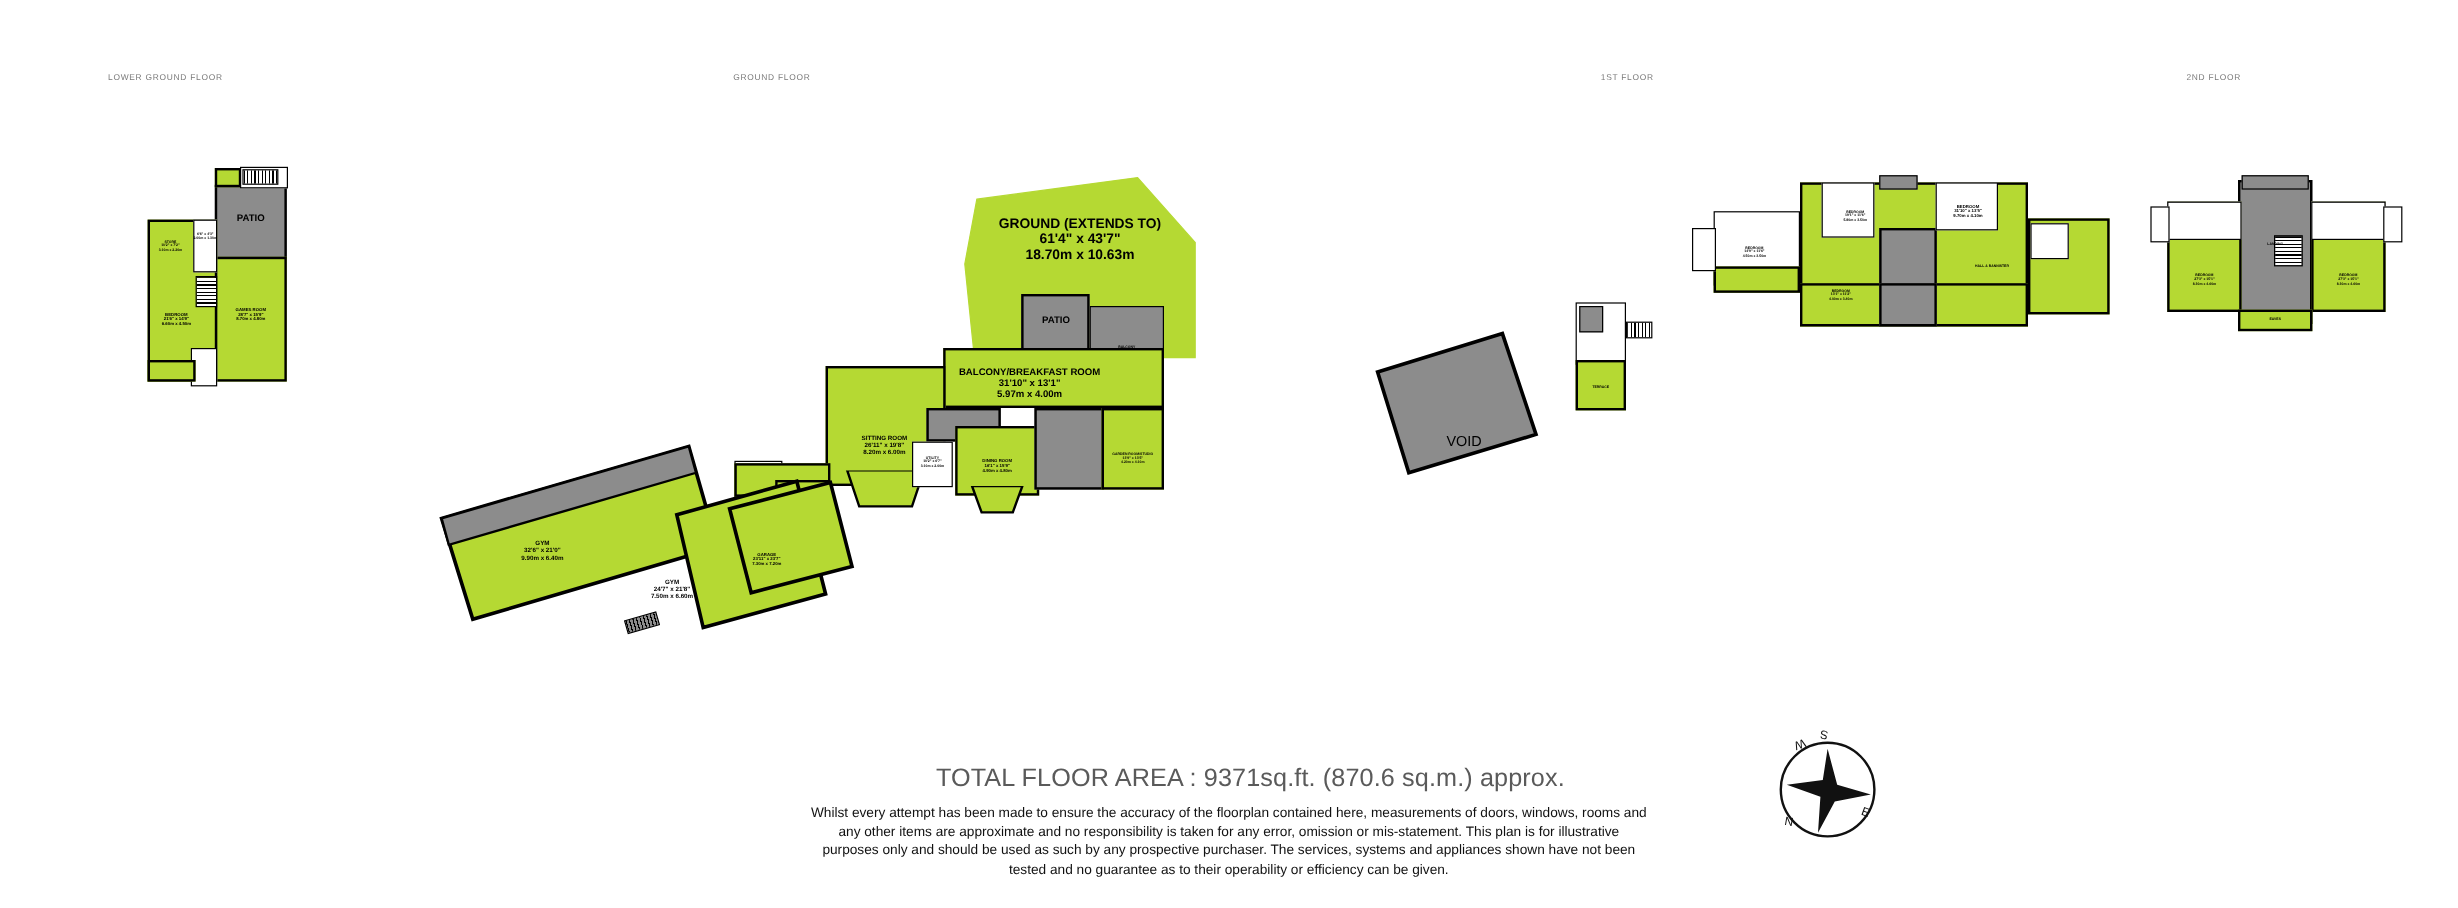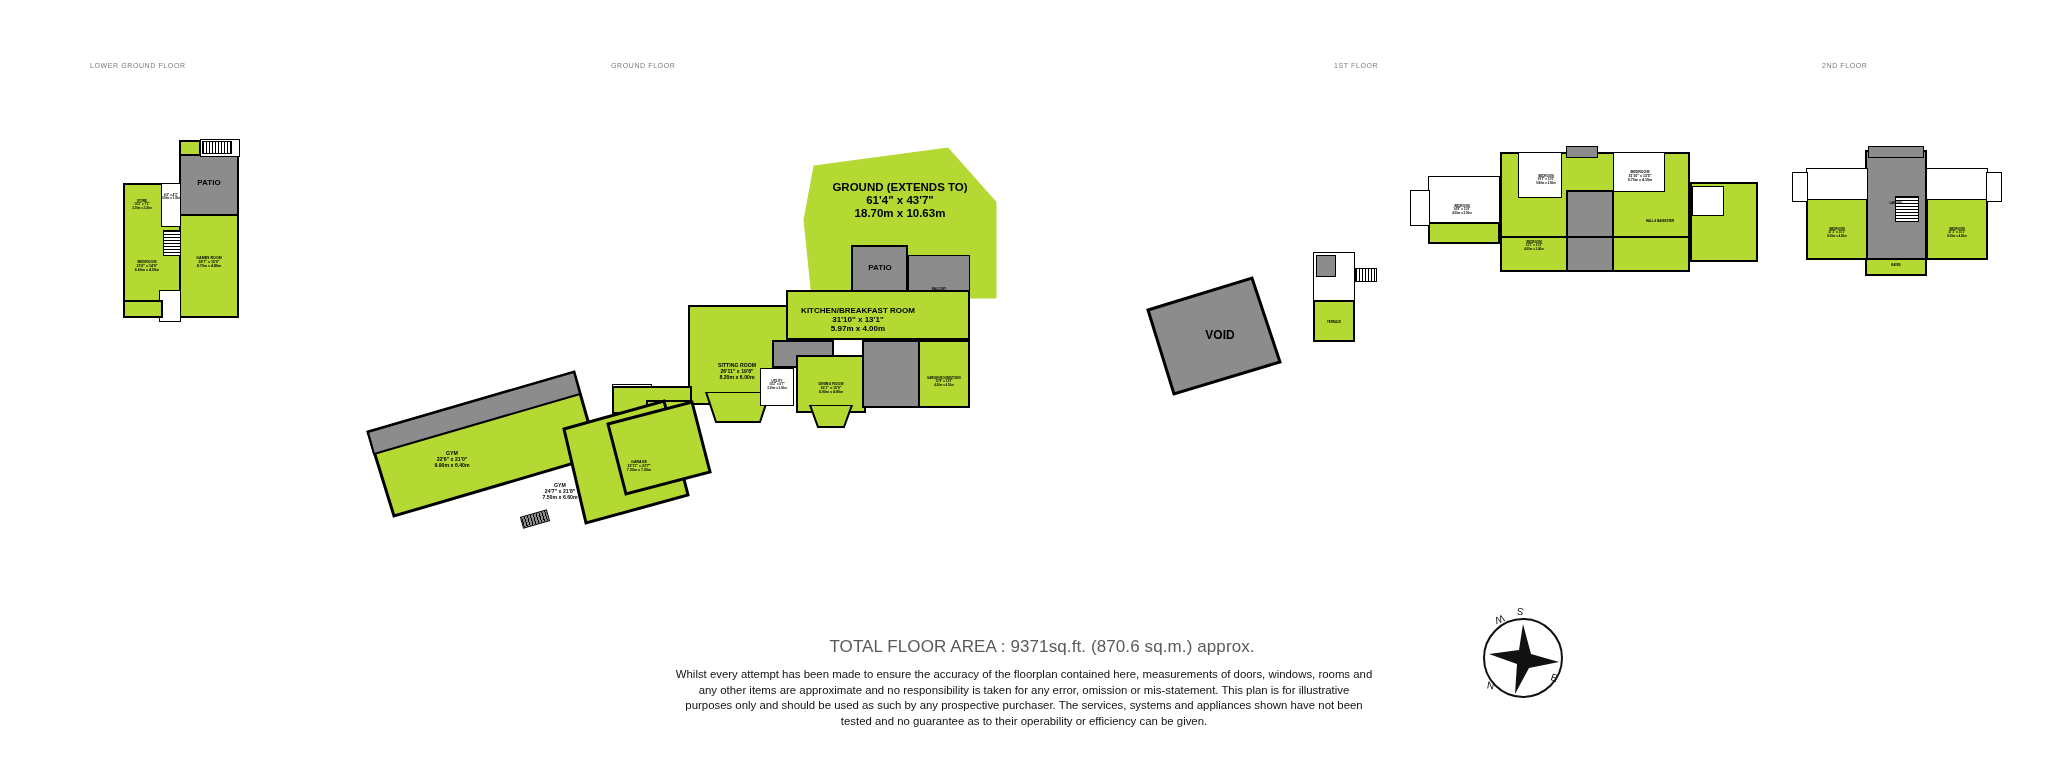--- a/index.html
+++ b/index.html
@@ -46,21 +46,21 @@
   }
   .lbl .nm{display:block;}
   .lbl .d1{display:block;}
   .lbl .d2{display:block;}
 
   .lbl.xl{font-size:11.5px;}
   .lbl.md{font-size:8px;}
   .lbl.sm{font-size:5.2px;}
   .lbl.xs{font-size:3.6px;}
   .lbl.xxs{font-size:2.9px;}
-  .lbl.void{font-size:12px;font-weight:bold;}
+  .lbl.void{font-size:12px;font-weight:normal;margin-top:32px;}
 
   
   .stairs{
     position:absolute;
     background:
       repeating-linear-gradient(to right,#000 0 1px,#ffffff 1px 3px);
     border:1px solid #000;
     box-sizing:border-box;
   }
   .stairs.v{
@@ -72,21 +72,21 @@
     background:
       repeating-linear-gradient(to right,#000 0 1px,#8c8c8c 1px 3px);
     border:1px solid #000;box-sizing:border-box;
   }
 
   
   .footer{
     position:absolute;left:0;right:0;text-align:center;
   }
   .total-area{
-    font-size:17px;color:#5a5a5a;font-family:"Liberation Sans", sans-serif;
+    font-size:21px;color:#5a5a5a;font-family:"Liberation Sans", sans-serif;
     letter-spacing:.1px;
     margin-left:36px;
   }
   .disclaimer{
     font-size:11.4px;color:#111;line-height:1.38;
     font-family:"Liberation Sans", sans-serif;
     width:700px;margin:10px auto 0;
   }
   .madewith{
     font-size:11.4px;color:#111;font-family:"Liberation Sans", sans-serif;
@@ -231,21 +231,21 @@
 
     <div class="hatchgrey" style="left:521px;top:513px;width:28px;height:12px;transform:rotate(-16deg);"></div>
 
     <div class="lbl xl" style="left:900px;top:200px;">
       <span class="nm">GROUND (EXTENDS TO)</span>
       <span class="d1">61'4"  x 43'7"</span>
       <span class="d2">18.70m  x 10.63m</span>
     </div>
 
     <div class="lbl md" style="left:858px;top:320px;">
-      <span class="nm">KITCHEN/BREAKFAST ROOM</span>
+      <span class="nm">BALCONY/BREAKFAST ROOM</span>
       <span class="d1">31'10"  x 13'1"</span>
       <span class="d2">5.97m  x 4.00m</span>
     </div>
 
     <div class="lbl sm" style="left:737px;top:372px;">
       <span class="nm">SITTING ROOM</span>
       <span class="d1">26'11"  x 19'8"</span>
       <span class="d2">8.20m  x 6.00m</span>
     </div>
 

